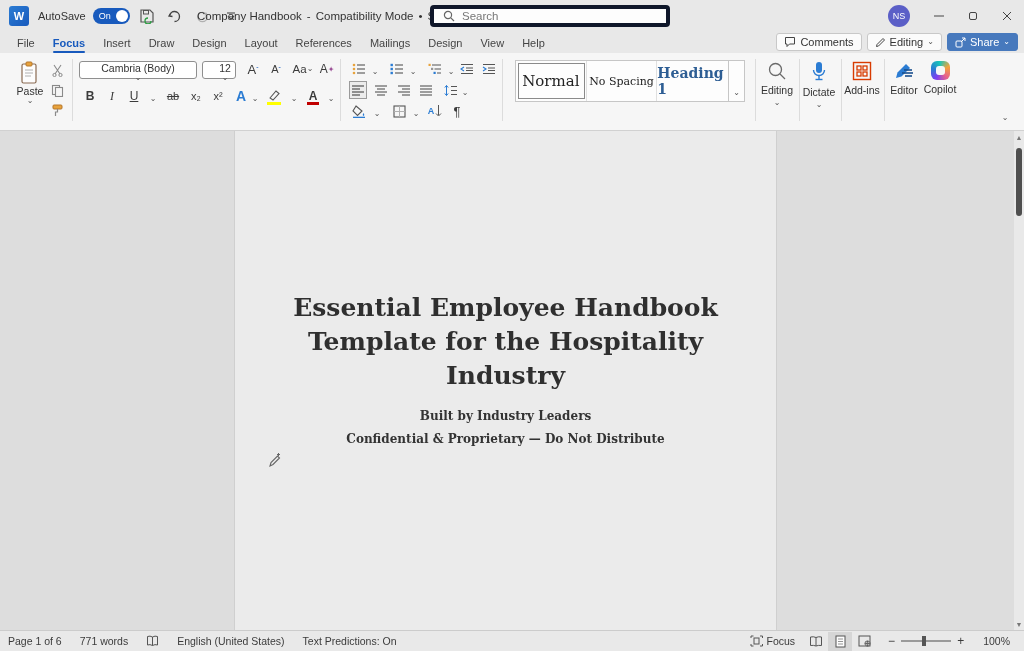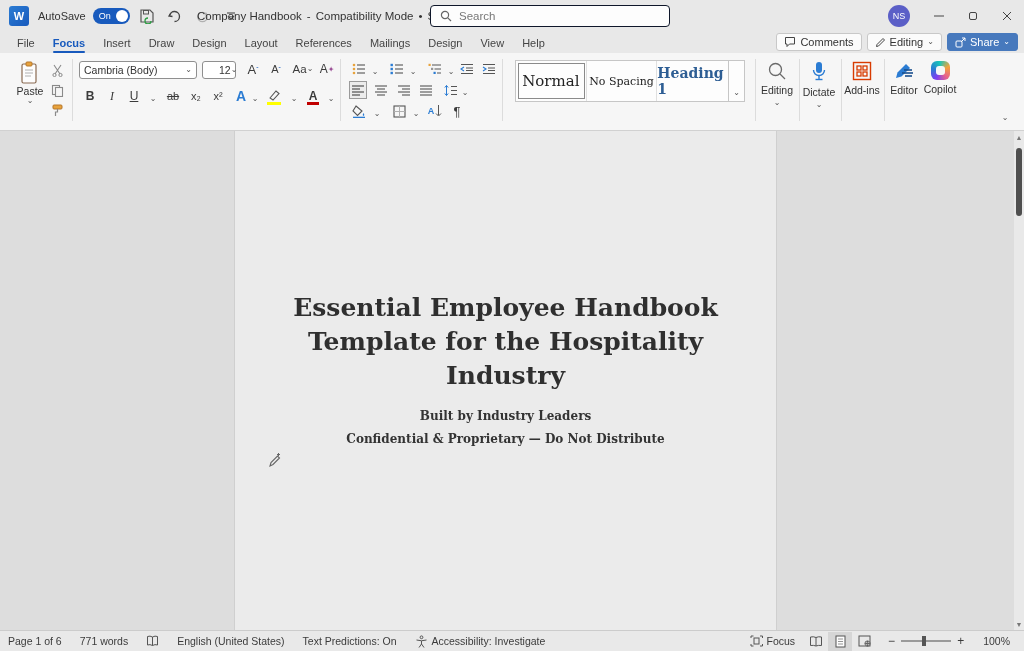--- a/index.html
+++ b/index.html
@@ -9,41 +9,41 @@
 
   
   .titlebar { position:absolute; top:0; left:0; width:1024px; height:32px; background:#e8e8e8; display:flex; align-items:center; }
   .appicon { width:20px; height:20px; margin-left:9px; border-radius:3px; background:linear-gradient(135deg,#2b7cd3,#185abd); color:#fff; font-weight:bold; font-size:11px; display:flex; align-items:center; justify-content:center; }
   .autosave-label { font-size:11px; margin-left:9px; color:#333; }
   .toggle { width:37px; height:16px; border-radius:9px; background:#185abd; margin-left:7px; position:relative; cursor:default; }
   .toggle .on-txt { position:absolute; left:6px; top:2.5px; font-size:9px; color:#fff; }
   .toggle .knob { position:absolute; right:2px; top:2px; width:12px; height:12px; border-radius:50%; background:#fff; }
   .qat-btn { width:22px; height:22px; display:flex; align-items:center; justify-content:center; margin-left:6px; border-radius:3px; }
   .doc-title-box { position:absolute; left:197px; top:0; height:32px; display:flex; align-items:center; font-size:11.5px; color:#333; gap:5px; }
-  .search-box { position:absolute; left:430px; top:5px; width:240px; height:22px; background:#fdfdfd; border:1px solid #0f172a; border-radius:4px; display:flex; align-items:center; padding-left:9px; gap:7px; }
+  .search-box { position:absolute; left:430px; top:5px; width:240px; height:22px; background:#fdfdfd; border:4px solid #0f172a; border-radius:4px; display:flex; align-items:center; padding-left:9px; gap:7px; }
   .search-box span { font-size:11.5px; color:#777; }
   .tb-right { position:absolute; right:0; top:0; height:32px; display:flex; align-items:center; }
   .avatar { width:22px; height:22px; border-radius:50%; background:#5b5fc7; color:#fff; font-size:9px; display:flex; align-items:center; justify-content:center; margin-right:12px; }
   .winbtn { width:34px; height:32px; display:flex; align-items:center; justify-content:center; font-size:12px; color:#444; }
 
   
   .menubar { position:absolute; top:32px; left:0; width:1024px; height:21px; display:flex; align-items:center; }
   .tab { font-size:11px; color:#444; padding:0 9px; height:21px; display:flex; align-items:center; position:relative; }
   .tab.active { color:#185abd; font-weight:bold; }
   .tab.active::after { content:""; position:absolute; left:9px; right:9px; bottom:0; height:2.5px; background:#185abd; border-radius:2px; }
   .menubar-right { position:absolute; right:6px; top:1px; display:flex; gap:5px; align-items:center; }
   .mini-btn { height:18px; display:flex; align-items:center; gap:4px; padding:0 7px; font-size:11px; color:#333; background:#fbfbfb; border:1px solid #c8c8c8; border-radius:3px; }
   .share-btn { background:#4779bd; border-color:#4779bd; color:#fff; }
 
   
   .ribbon { position:absolute; top:53px; left:0; width:1024px; height:78px; background:#f6f6f6; border-bottom:1px solid #d1d1d1; }
   .vsep { position:absolute; top:6px; width:1px; height:62px; background:#dcdcdc; }
   .grp-label { position:absolute; top:114px; font-size:10px; color:#5a5a5a; text-align:center; }
   .launcher { position:absolute; top:113px; font-size:9px; color:#666; width:12px; height:12px; }
-  .combo { position:absolute; border:1px solid #8f8f8f; border-radius:3px; background:#fff; font-size:10.5px; color:#333; display:flex; align-items:center; padding:0 4px; height:18px; justify-content:space-between; }
+  .combo { position:absolute; border:1px solid #8f8f8f; border-radius:3px; background:#fff; font-size:10.5px; color:#333; display:flex; align-items:center; padding:0 4px; height:18px; justify-content:space-between;flex-direction:column; }
   .chev { font-size:8px; color:#555; line-height:1; }
   .fbtn { position:absolute; font-size:12px; color:#3b3b3b; width:18px; height:18px; display:flex; align-items:center; justify-content:center; }
   .underbar { position:relative; }
   .underbar::after { content:""; position:absolute; left:1px; right:1px; bottom:-1px; height:3px; }
   .paste { position:absolute; left:14px; top:8px; width:32px; height:52px; display:flex; flex-direction:column; align-items:center; font-size:10.5px; color:#333; }
   .styles-gallery { position:absolute; left:515px; top:7px; width:214px; height:42px; border:1px solid #c6c6c6; background:#fdfdfd; display:flex; }
   .style-cell { width:71px; height:100%; display:flex; align-items:center; justify-content:center; border-right:1px solid #e0e0e0; font-family:"DejaVu Serif", serif; }
   .style-cell.sel { outline:1.5px solid #8a8a8a; outline-offset:-3px; }
   .styles-more { position:absolute; left:729px; top:7px; width:16px; height:42px; border:1px solid #c6c6c6; border-left:none; background:#fdfdfd; display:flex; align-items:flex-end; justify-content:center; padding-bottom:4px; }
   .bigcmd { position:absolute; display:flex; flex-direction:column; align-items:center; font-size:10.5px; color:#333; gap:3px; }
@@ -559,27 +559,20 @@
       <path d="M6.5 2 Q4 0.5 1.5 1.5 V10 Q4 9 6.5 10.5 Q9 9 11.5 10 V1.5 Q9 0.5 6.5 2 z" fill="none" stroke="#555" stroke-width="1"></path>
       <line x1="6.5" y1="2" x2="6.5" y2="10.5" stroke="#555" stroke-width="1"></line>
     </svg>
   </div>
   <div class="sb-item">
       <span>English (United States)</span>
     </div>
   <div class="sb-item">
       <span>Text Predictions: On</span>
     </div>
-  <div class="sb-item">
-    <svg width="13" height="13" viewBox="0 0 13 13">
-      <circle cx="6.5" cy="2.3" r="1.4" fill="none" stroke="#555" stroke-width="1"></circle>
-      <path d="M1.5 5 Q6.5 6.5 11.5 5 M6.5 6 v3 M6.5 9 L4 12.5 M6.5 9 L9 12.5" fill="none" stroke="#555" stroke-width="1"></path>
-    </svg>
-    <span>Accessibility: Investigate</span>
-  </div>
 
   <div style="flex:1"></div>
 
   <div class="sb-item">
     <svg width="13" height="12" viewBox="0 0 13 12">
       <path d="M1 3 V1 h2.5 M10 1 h2.5 v2 M12.5 9 v2 H10 M3.5 11 H1 V9" fill="none" stroke="#555" stroke-width="1"></path>
       <rect x="4" y="3" width="5" height="6" fill="none" stroke="#555" stroke-width="1"></rect>
     </svg>
     <span>Focus</span>
   </div>

